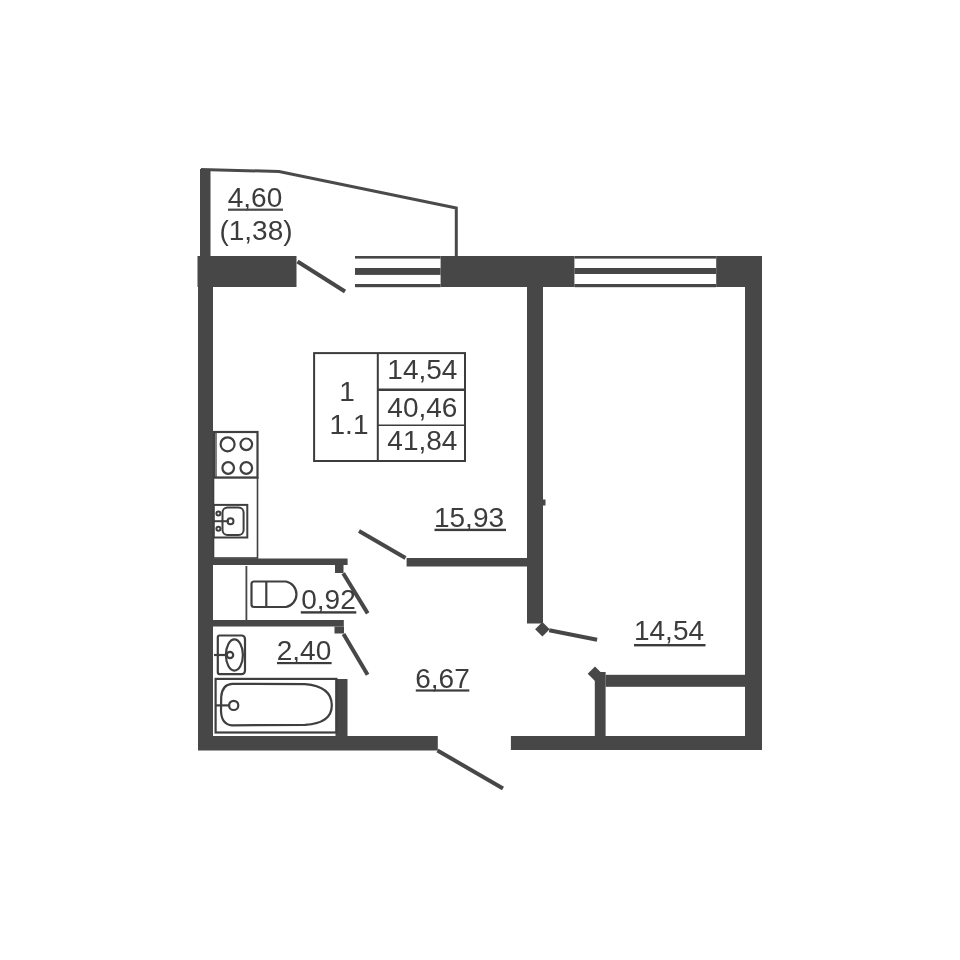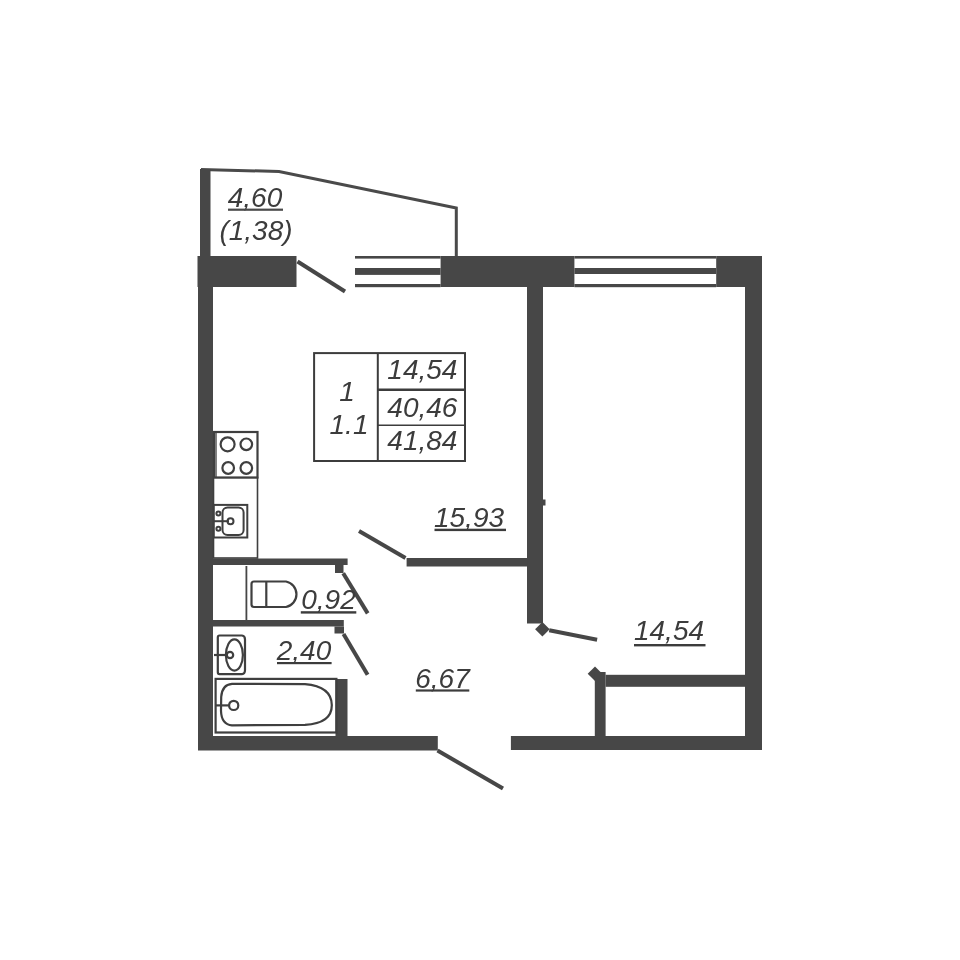--- a/index.html
+++ b/index.html
@@ -1,16 +1,16 @@
 <!DOCTYPE html>
 <html><head>
 <meta charset="utf-8">
 <style>
   html,body{margin:0;padding:0;background:#ffffff;}
-  #plan{width:960px;height:960px;position:relative;font-style:italic;}
+  #plan{width:960px;height:960px;position:relative;}
   svg{display:block;}
   *{-webkit-font-smoothing:antialiased;}
   text{font-family:"Liberation Sans", sans-serif;fill:#3c3c3c;}
 </style>
 </head>
 <body>
 <div id="plan">
 <svg width="960" height="960" viewBox="0 0 960 960" xmlns="http://www.w3.org/2000/svg">
 <rect x="0" y="0" width="960" height="960" fill="#ffffff"></rect>
 

